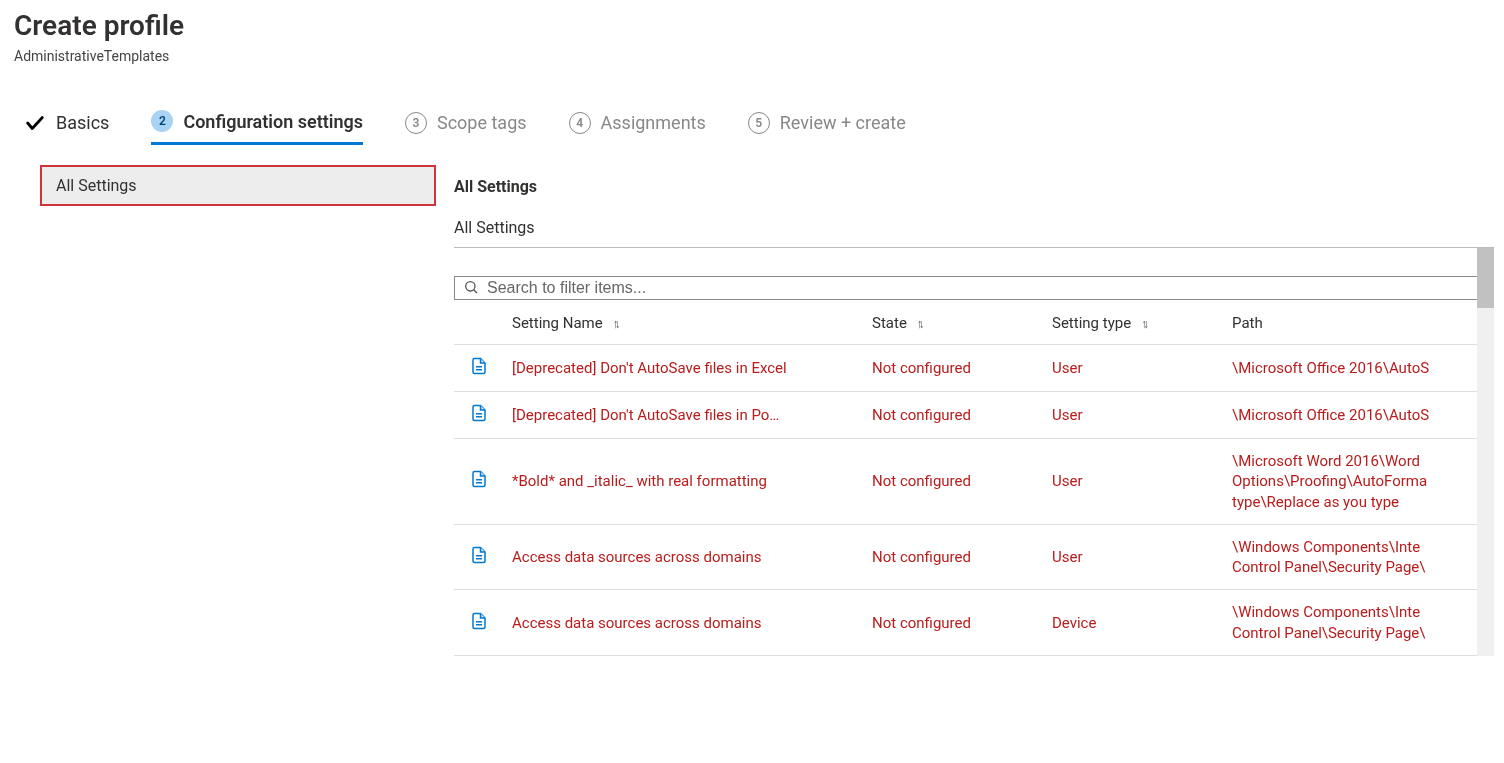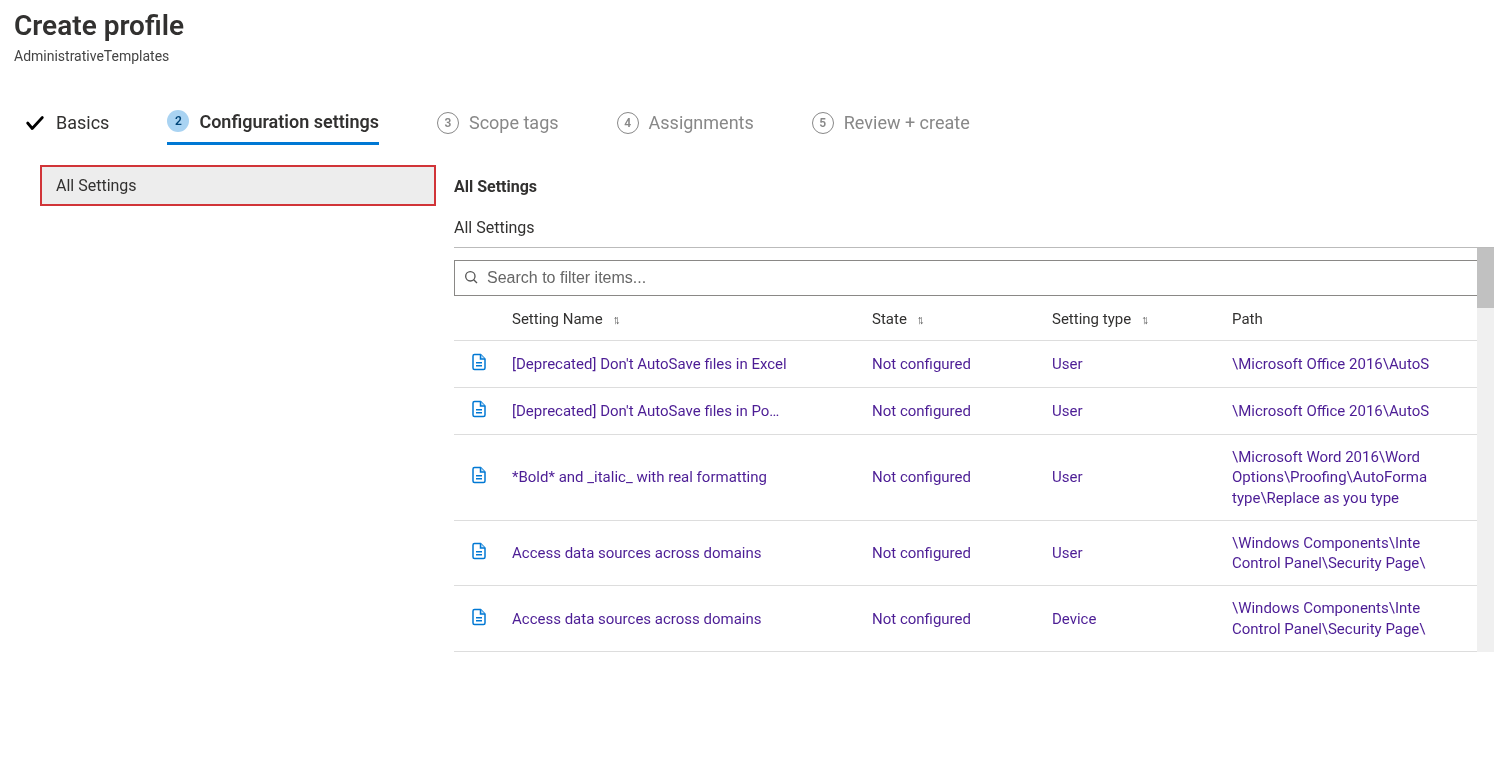--- a/index.html
+++ b/index.html
@@ -23,21 +23,21 @@
   .page-subtitle {
     font-size: 14px;
     color: #444;
     margin-top: 4px;
   }
 
   
   .steps {
     display: flex;
     align-items: center;
-    gap: 58px;
+    gap: 42px;
     margin: 46px 0 0 24px;
     font-size: 18px;
   }
   .step {
     display: flex;
     align-items: center;
     gap: 10px;
     padding-bottom: 10px;
     cursor: pointer;
   }
@@ -104,22 +104,22 @@
     border: none;
     border-top: 1px solid #bbb;
     margin-top: 10px;
   }
 
   
   .search-wrap {
     display: flex;
     align-items: center;
     border: 1px solid #8a8886;
-    height: 36px;
-    margin-top: 12px;
+    height: 24px;
+    margin-top: 28px;
     padding: 0 8px;
     width: 1028px;
   }
   .search-wrap svg { flex-shrink: 0; }
   .search-wrap input {
     border: none; outline: none; font-size: 16px; flex: 1; margin-left: 8px;
     color: #323130;
   }
   .search-wrap input::placeholder { color: #666; }
 
@@ -156,21 +156,21 @@
     margin-left: 6px;
     color: #555;
     font-size: 12px;
     letter-spacing: -4px;
   }
   tbody td {
     font-size: 15px;
     padding: 12px 8px;
     border-top: 1px solid #ddd;
     vertical-align: middle;
-    color: #4c1d95;
+    color: #b91c1c;
   }
   tbody tr:last-child td { border-bottom: 1px solid #ddd; }
   .col-icon { width: 50px; text-align: center; }
   .col-name { width: 360px; }
   .col-state { width: 180px; }
   .col-type { width: 180px; }
   .col-path { }
   .doc-icon { display:inline-flex; }
   .ellip { overflow: hidden; text-overflow: ellipsis; white-space: nowrap; }
   .wrap { white-space: normal; line-height: 1.35; }

